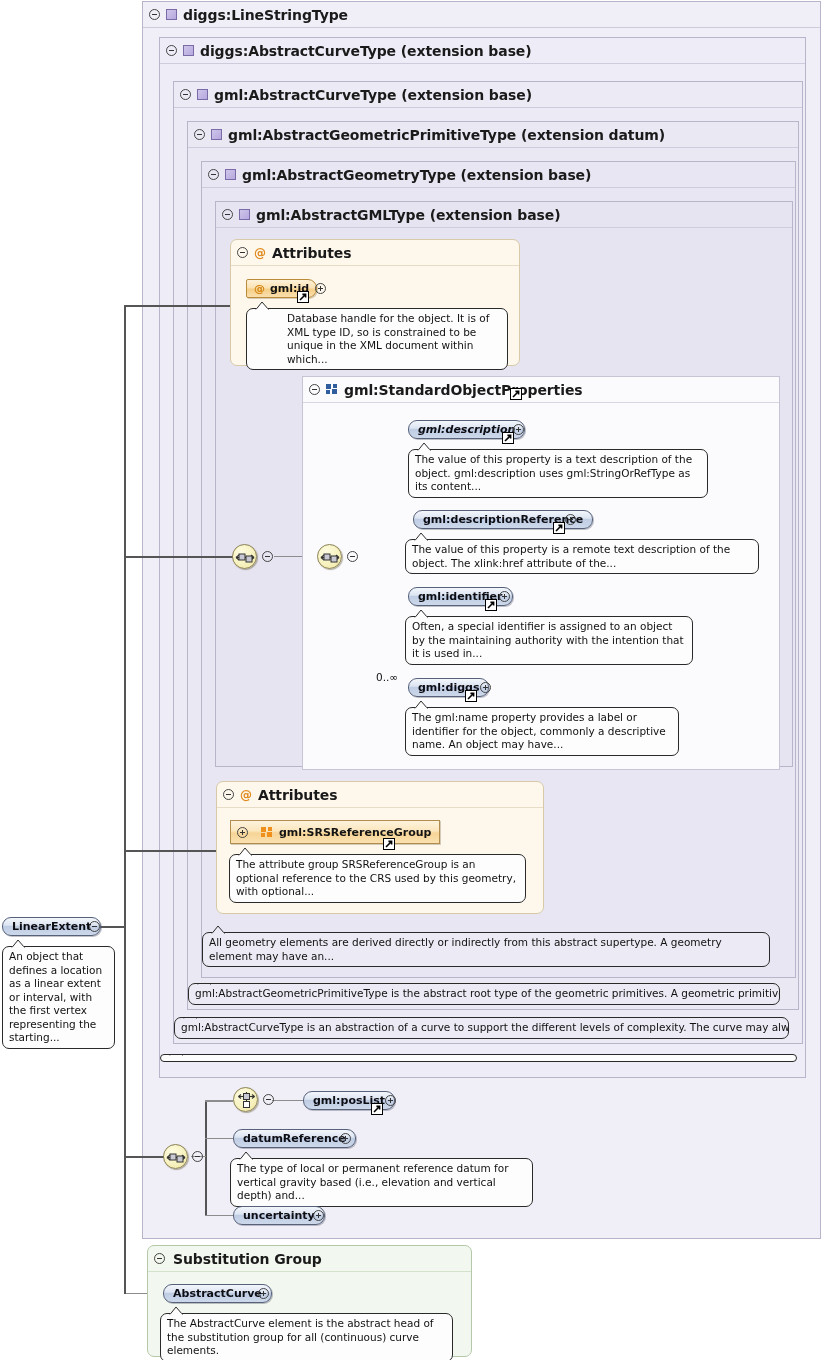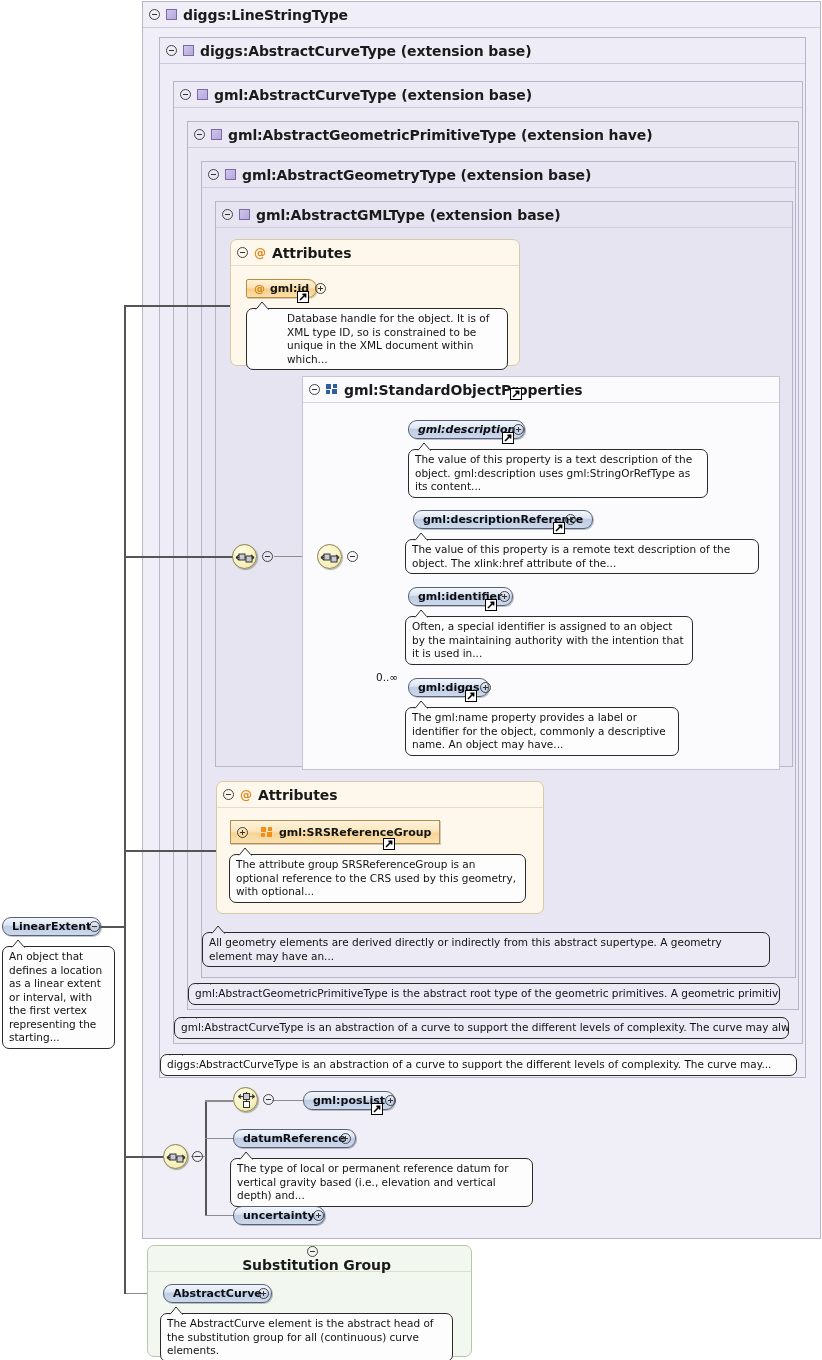--- a/index.html
+++ b/index.html
@@ -112,21 +112,21 @@
   }
   .wpanel .tbox-hdr { border-bottom:1px solid #d8d5e4; }
 
   
   .gpanel {
     position:absolute;
     border:1px solid #b5c9a9;
     background:#f2f8ef;
     border-radius:7px;
   }
-  .gpanel .tbox-hdr { border-bottom:1px solid #d3e2ca;flex-direction:column; }
+  .gpanel .tbox-hdr { border-bottom:1px solid #d3e2ca; }
 
   
   .pill {
     position:absolute;
     height:19px;
     border:1px solid #56617a;
     border-radius:9px;
     background:linear-gradient(to bottom,#f3f6fb 0%, #dde5f2 42%, #bfcde4 50%, #cdd8ea 100%);
     display:flex; align-items:center;
     padding:0 9px;
@@ -242,21 +242,21 @@
       <span class="exp"></span>
       <span class="ct-icon"></span>
       <span class="lbl">gml:AbstractCurveType (extension base)</span>
     </div>
   </div>
 
   <div class="tbox l3" style="left:187px; top:121px; width:612px; height:889px;">
     <div class="tbox-hdr">
       <span class="exp"></span>
       <span class="ct-icon"></span>
-      <span class="lbl">gml:AbstractGeometricPrimitiveType (extension have)</span>
+      <span class="lbl">gml:AbstractGeometricPrimitiveType (extension datum)</span>
     </div>
   </div>
 
   <div class="tbox l4" style="left:201px; top:161px; width:595px; height:817px;">
     <div class="tbox-hdr">
       <span class="exp"></span>
       <span class="ct-icon"></span>
       <span class="lbl">gml:AbstractGeometryType (extension base)</span>
     </div>
   </div>
@@ -498,21 +498,20 @@
       <path d="M1.5 8.5 L13 8.5" stroke="#eceaf4" stroke-width="1.6"></path>
     </svg>
     <span>gml:AbstractCurveType is an abstraction of a curve to support the different levels of complexity. The curve may always...</span>
   </div>
 
   <div class="doc" style="left:160px; top:1054px; width:637px; white-space:nowrap; overflow:hidden;">
     <svg class="tailsvg" width="16" height="9" viewBox="0 0 16 9">
       <path d="M1 8.5 L7 1 L13.5 8.5" fill="#fdfdfd" stroke="#2a2a2a" stroke-width="1"></path>
       <path d="M1.5 8.5 L13 8.5" stroke="#fdfdfd" stroke-width="1.6"></path>
     </svg>
-    <span>diggs:AbstractCurveType is an abstraction of a curve to support the different levels of complexity. The curve may...</span>
   </div>
 
   <div class="pill" style="left:2px; top:917px;">
     <span>LinearExtent</span>
   </div>
   <span class="exp" style="left:89px; top:921px; position:absolute;"></span>
   <div class="doc" style="left:2px; top:946px; width:113px;">
     <svg class="tailsvg" width="16" height="9" viewBox="0 0 16 9">
       <path d="M1 8.5 L7 1 L13.5 8.5" fill="#fdfdfd" stroke="#2a2a2a" stroke-width="1"></path>
       <path d="M1.5 8.5 L13 8.5" stroke="#fdfdfd" stroke-width="1.6"></path>

